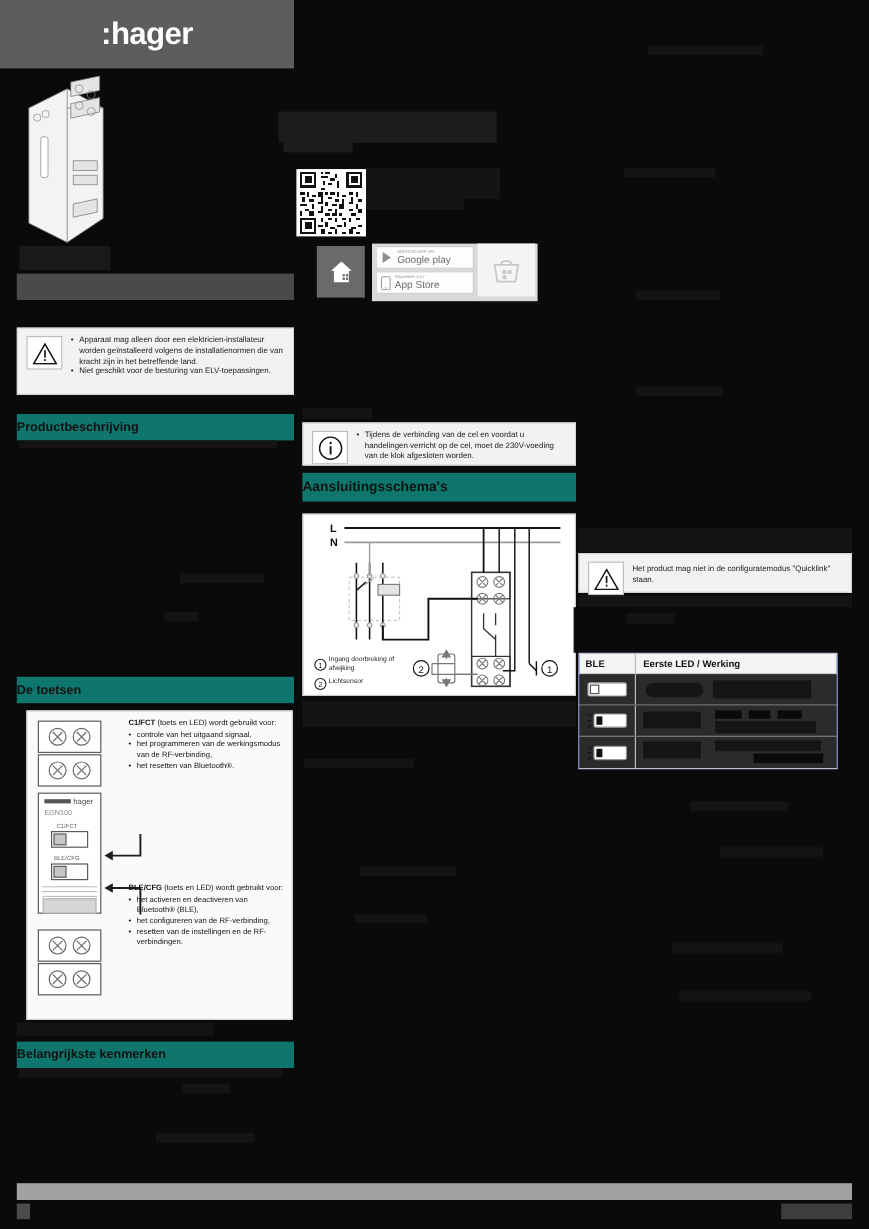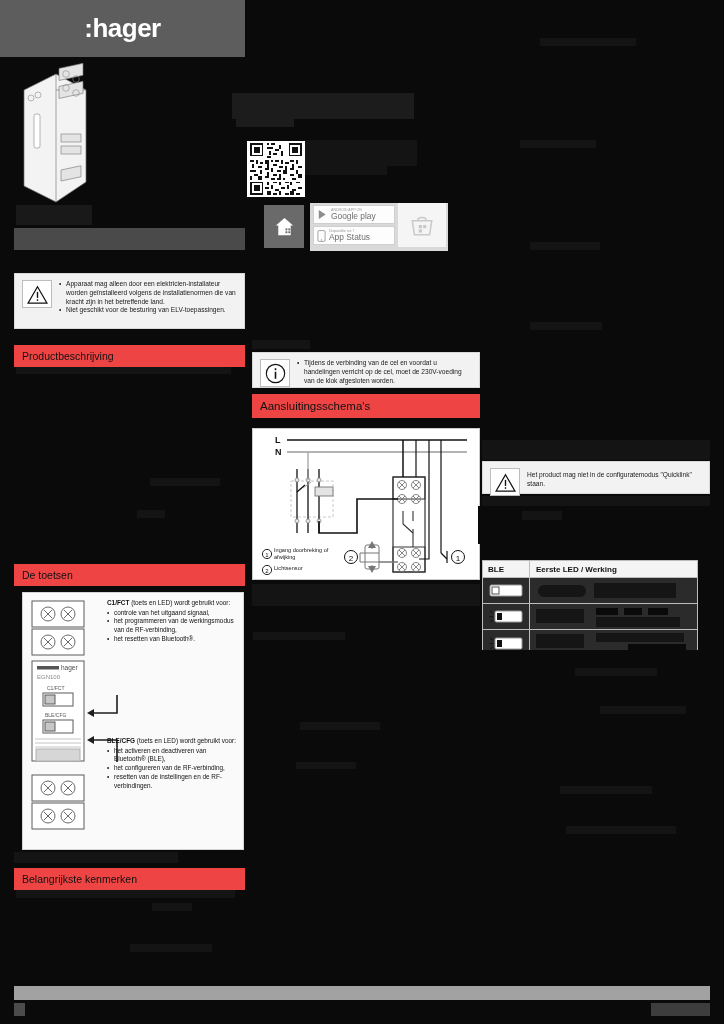--- a/index.html
+++ b/index.html
@@ -48,23 +48,23 @@
     width: 30px; min-width: 30px; height: 28px; background: #ffffff;
     border: 1px solid #bdbdbd; display: flex; align-items: center; justify-content: center;
   }
   .wbox .txt { font-size: 6.6px; line-height: 1.34; color: #1a1a1a; }
   .wbox .txt li { margin-left: 7px; }
   .wbox .txt ul { list-style: none; }
   .wbox .txt li::before { content: "\2022"; position: absolute; margin-left: -7px; }
 
   
   .sec-head {
-    position: absolute; background: #ef4444;
-    font-size: 10.5px; font-weight: normal; color: #111;
-    display: flex; align-items: center; padding-left: 8px;
+    position: absolute; background: #0f766e;
+    font-size: 10.5px; font-weight: bold; color: #111;
+    display: flex; align-items: center; 
   }
 
   
   .toetsen-card {
     position: absolute; left: 22px; top: 592px; width: 222px; height: 258px;
     background: #fafafa; border: 1px solid #d5d5d5;
   }
   .toetsen-txt { position: absolute; font-size: 6.4px; line-height: 1.36; color: #111; }
   .toetsen-txt b { font-weight: bold; }
   .toetsen-txt ul { list-style: none; margin-top: 1px; }
@@ -74,21 +74,21 @@
   
   .diagram {
     position: absolute; left: 252px; top: 428px; width: 228px; height: 152px;
     background: #ffffff; border: 1px solid #cccccc;
   }
   .diagram svg { display: block; }
   .leg { position: absolute; font-size: 5.6px; color: #222; line-height: 1.3; }
 
   
   .ble-table {
-    position: absolute; left: 482px; top: 560px; width: 216px;
+    position: absolute; left: 482px; top: 544px; width: 216px;
     border: 1px solid #bcbcbc; background: #1d4ed8;
   }
   .ble-row { display: flex; border-bottom: 1px solid #bcbcbc; }
   .ble-row:last-child { border-bottom: none; }
   .ble-c1 {
     width: 47px; min-width: 47px; border-right: 1px solid #bcbcbc;
     font-size: 8px; font-weight: bold; color: #111;
     display: flex; align-items: center; padding-left: 5px;
   }
   .ble-c2 { flex: 1; font-size: 8px; font-weight: bold; color: #111;
@@ -285,21 +285,21 @@
           <span class="sb-big">Google play</span>
         </span>
       </div>
       <div class="store-badge">
         <svg width="9" height="12" viewBox="0 0 14 20">
           <rect x="1" y="1" width="12" height="18" rx="2" fill="none" stroke="#8d8d8d" stroke-width="1.3"></rect>
           <circle cx="7" cy="16.5" r="1" fill="#8d8d8d"></circle>
         </svg>
         <span class="sb-txt">
           <span class="sb-small">Disponible sur l'</span>
-          <span class="sb-big">App Status</span>
+          <span class="sb-big">App Store</span>
         </span>
       </div>
     </div>
     <div class="store-right">
       <svg width="26" height="26" viewBox="0 0 24 24" fill="none" stroke="#c9c9c9" stroke-width="1.4">
         <path d="M3 8 L21 8 L19 21 L5 21 Z"></path>
           <path d="M8 8 C8 4 16 4 16 8"></path>
         <g fill="#c9c9c9" stroke="none">
             <rect x="9" y="12" width="3" height="3"></rect>
             <rect x="13" y="12" width="3" height="3"></rect>

